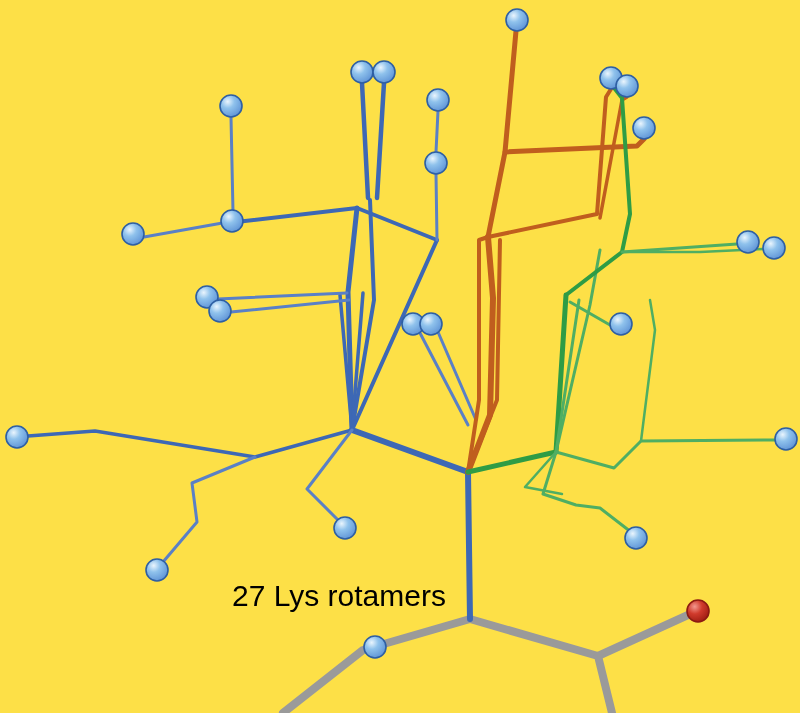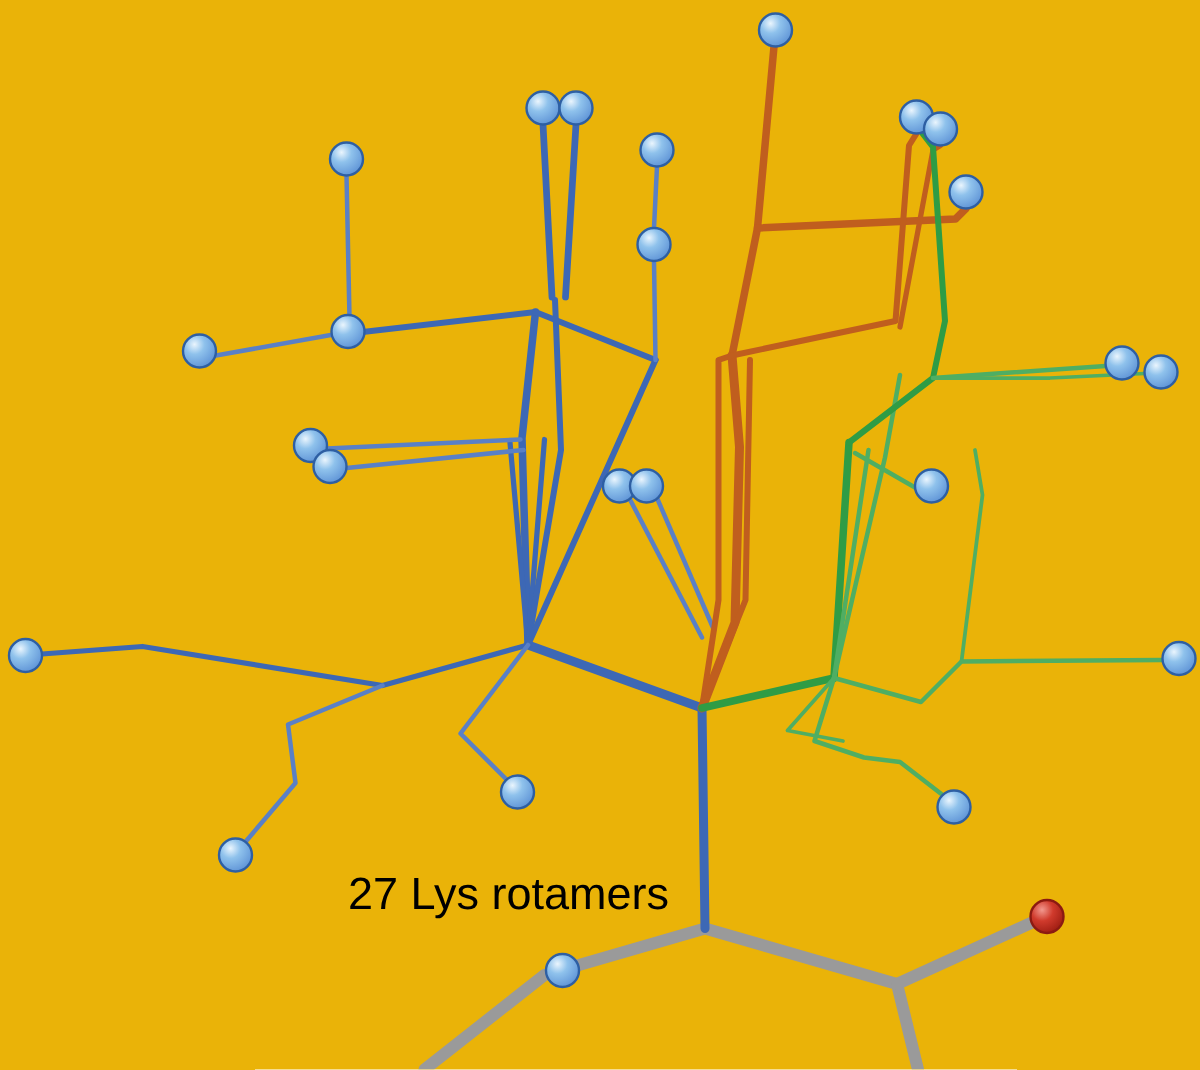--- a/index.html
+++ b/index.html
@@ -5,21 +5,21 @@
   html, body {
     margin: 0;
     padding: 0;
     background: #ffffff;
     font-family: "Liberation Sans", sans-serif;
   }
   .viewport {
     position: relative;
     width: 800px;
     height: 713px;
-    background: #eab308;
+    background: #fde047;
     overflow: hidden;
   }
   svg { display: block; }
   .rotamer-label {
     font-family: "Liberation Sans", sans-serif;
     font-size: 30px;
     fill: #000000;
   }
 </style>
 </head>

